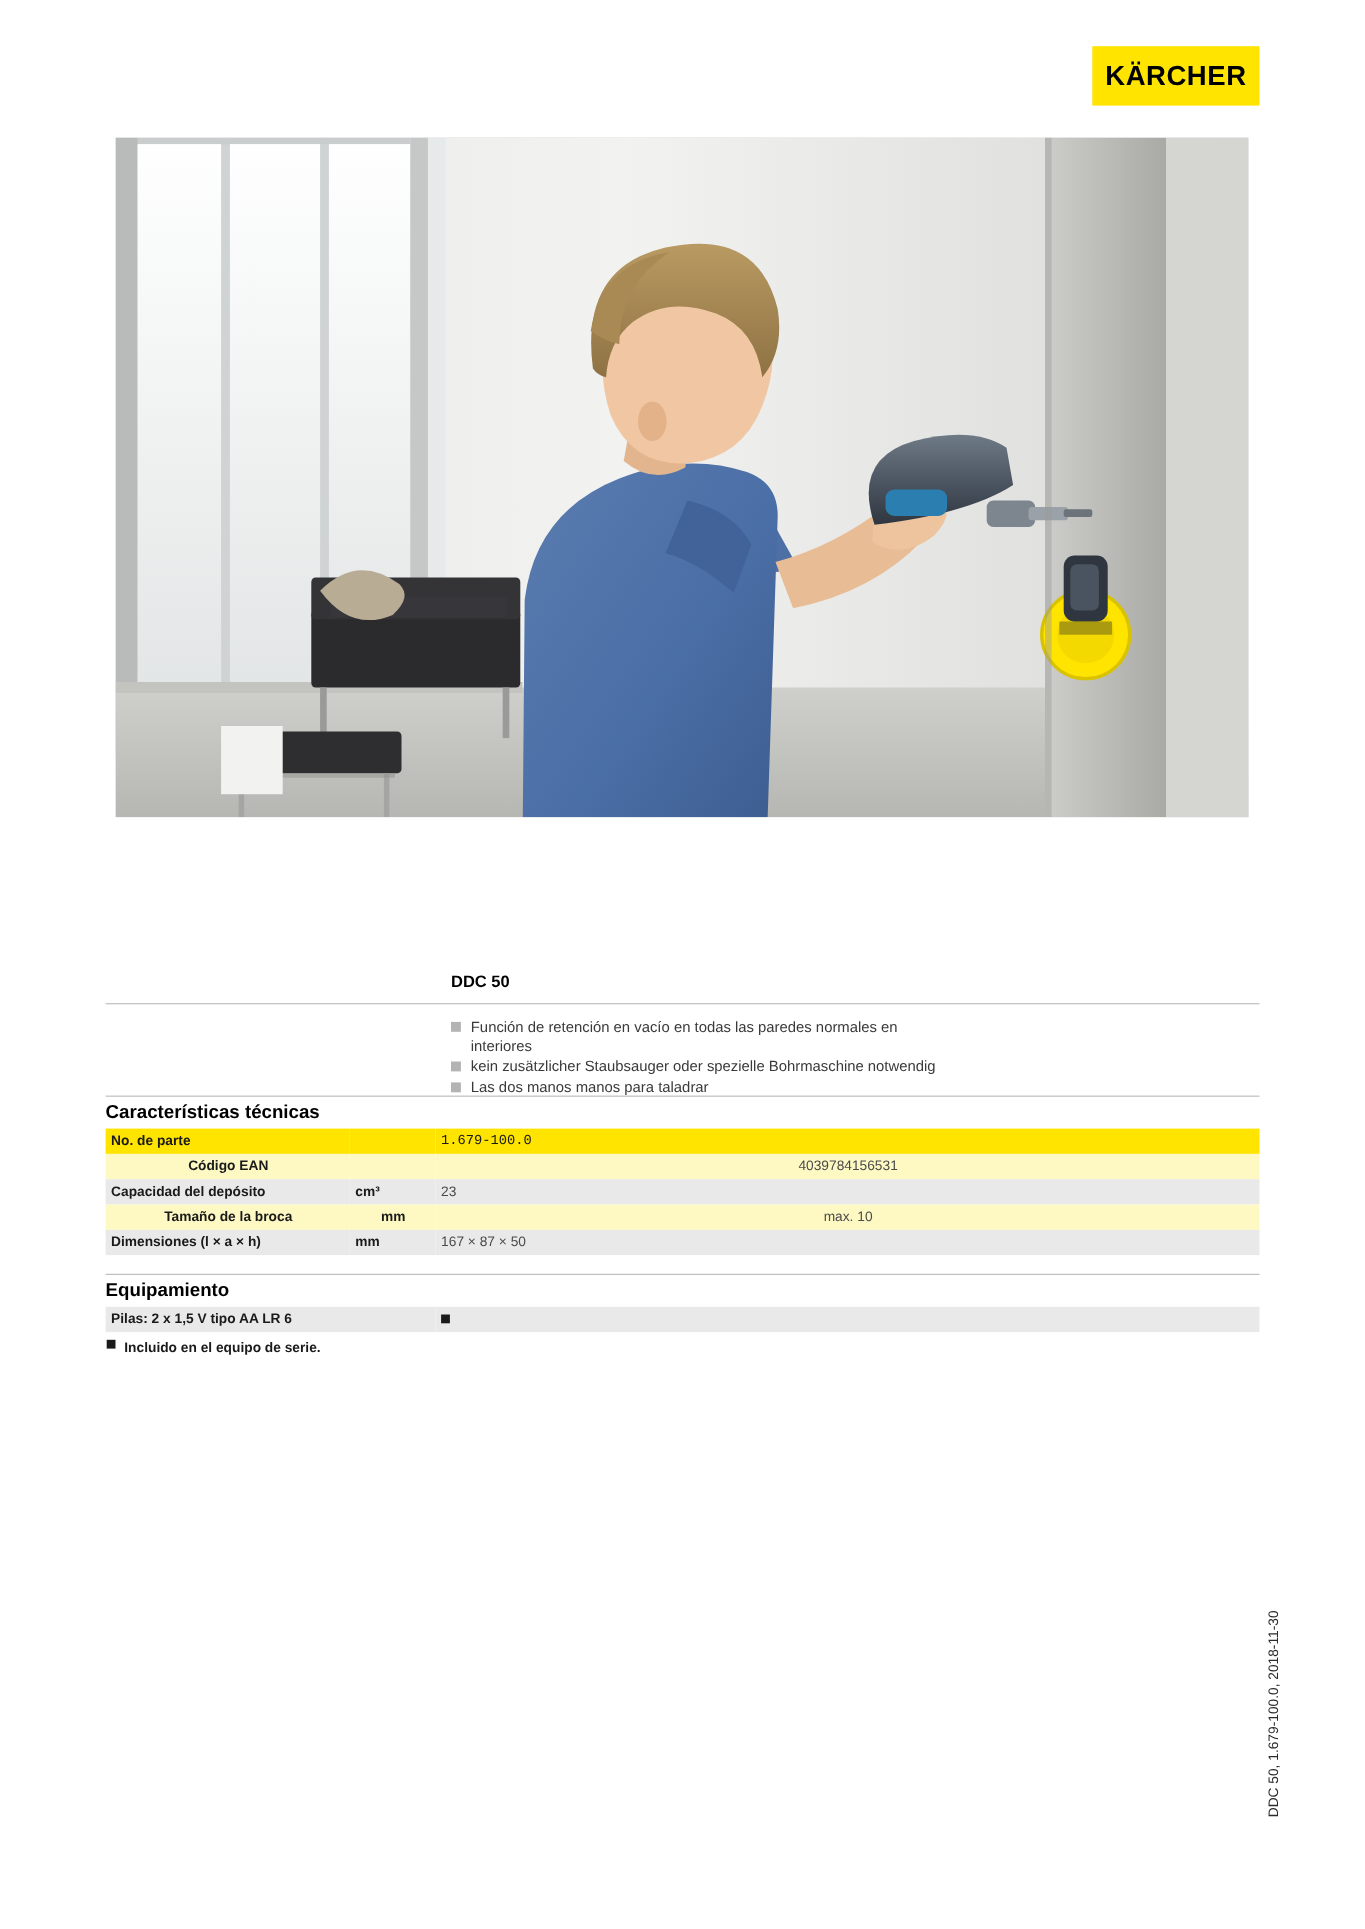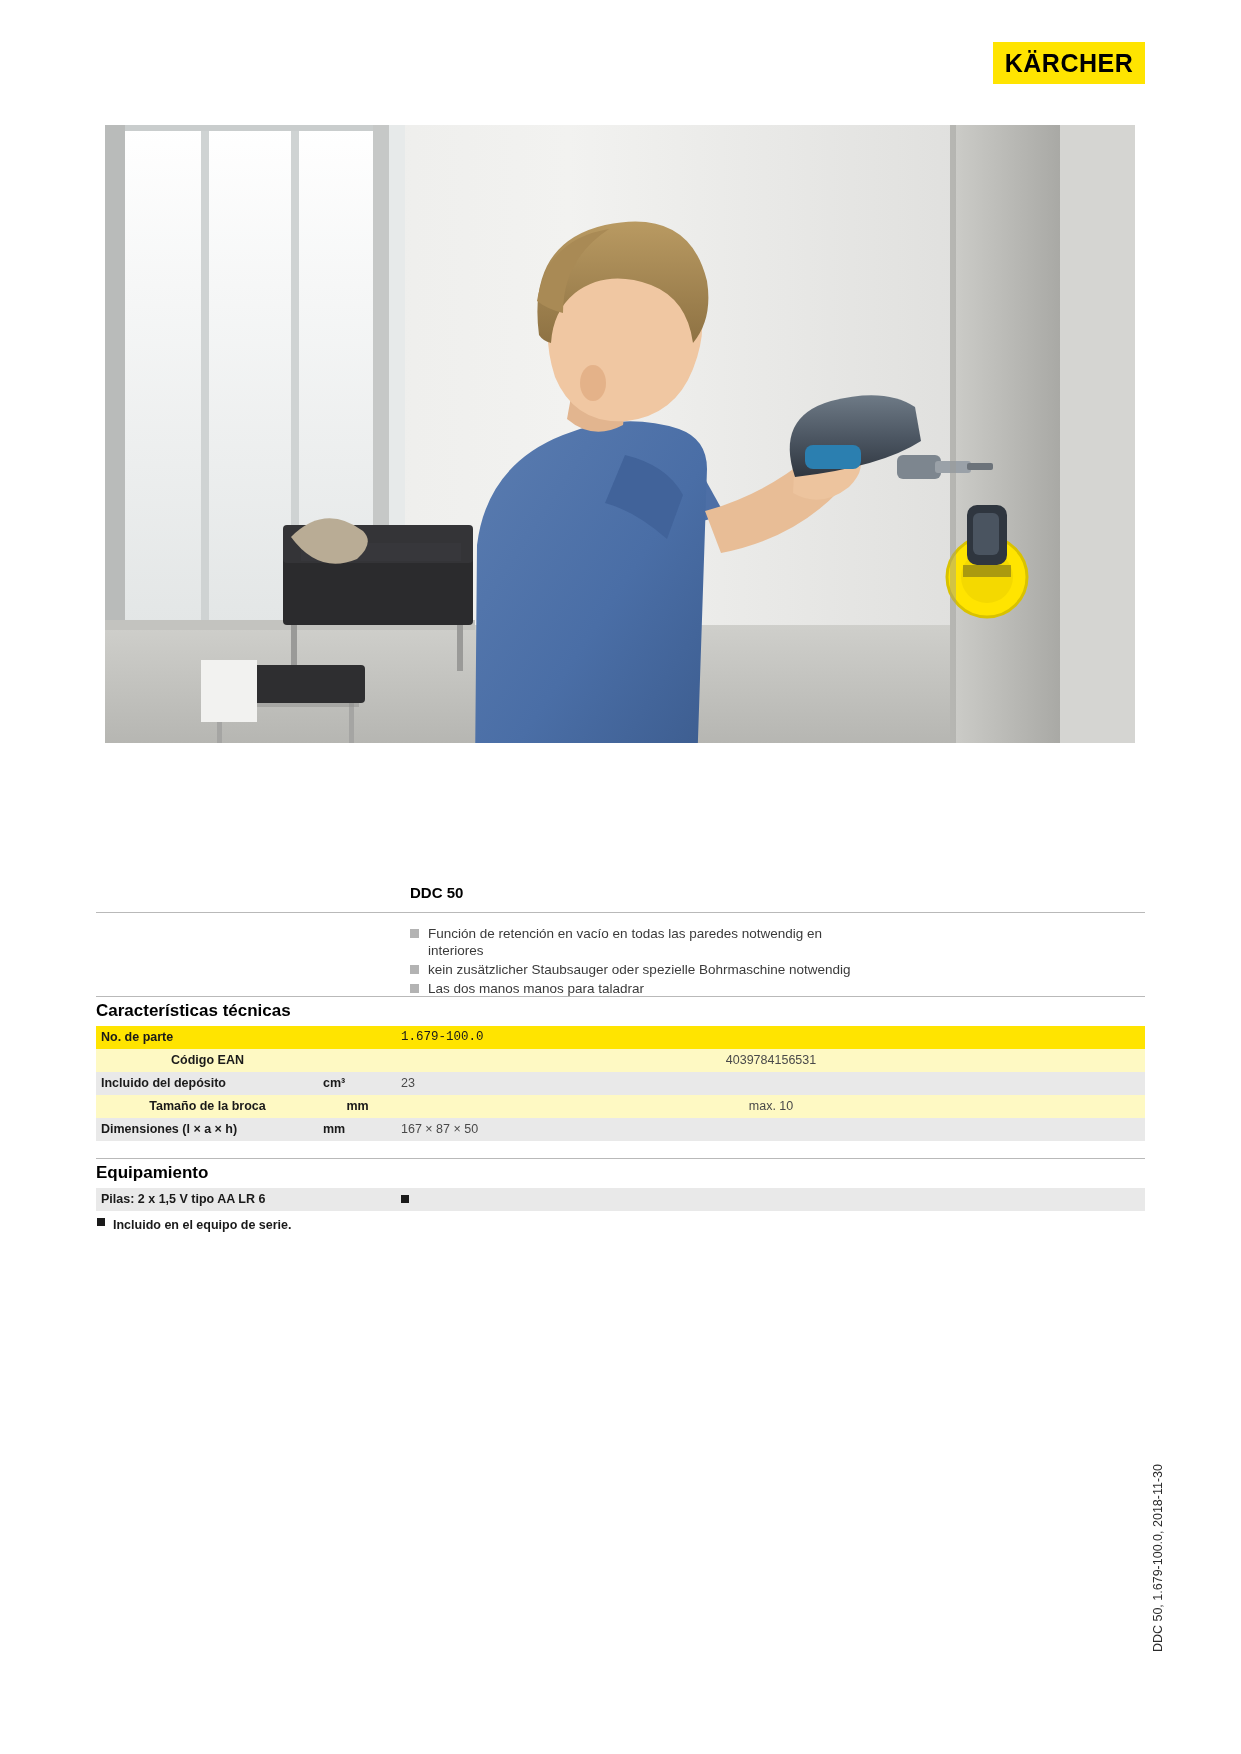--- a/index.html
+++ b/index.html
@@ -31,21 +31,21 @@
     letter-spacing: 0.2px;
     color: #000000;
     margin: 0;
     line-height: 40px;
   }
   .brand-logo {
     position: absolute;
     right: 0;
     top: 2px;
     width: 152px;
-    height: 42px;
+    height: 54px;
     background: #ffe400;
     display: flex;
     align-items: center;
     justify-content: center;
   }
   .brand-logo span {
     font-family: "Liberation Sans", sans-serif;
     font-weight: bold;
     font-size: 25px;
     letter-spacing: 0.5px;
@@ -284,21 +284,21 @@
 
     <rect x="845" y="0" width="6" height="618" fill="#9b9b97" opacity="0.45"></rect>
   </svg>
 </div>
 
 <div class="product-name">DDC 50</div>
 
 <div class="features">
   <div class="feature-row">
     <span class="feature-mark"></span>
-    <span class="feature-text">Función de retención en vacío en todas las paredes notwendig en interiores</span>
+    <span class="feature-text">Función de retención en vacío en todas las paredes normales en interiores</span>
   </div>
   <div class="feature-row">
     <span class="feature-mark"></span>
     <span class="feature-text">kein zusätzlicher Staubsauger oder spezielle Bohrmaschine notwendig</span>
   </div>
   <div class="feature-row">
     <span class="feature-mark"></span>
     <span class="feature-text">Las dos manos manos para taladrar</span>
   </div>
 </div>
@@ -311,21 +311,21 @@
         <td class="lbl">No. de parte</td>
         <td class="unit"></td>
         <td class="val">1.679-100.0</td>
       </tr>
       <tr class="row-plain">
         <td class="lbl">Código EAN</td>
         <td class="unit"></td>
         <td class="val">4039784156531</td>
       </tr>
       <tr class="row-alt">
-        <td class="lbl">Incluido del depósito</td>
+        <td class="lbl">Capacidad del depósito</td>
         <td class="unit">cm³</td>
         <td class="val">23</td>
       </tr>
       <tr class="row-plain">
         <td class="lbl">Tamaño de la broca</td>
         <td class="unit">mm</td>
         <td class="val">max. 10</td>
       </tr>
       <tr class="row-alt">
         <td class="lbl">Dimensiones (l × a × h)</td>

